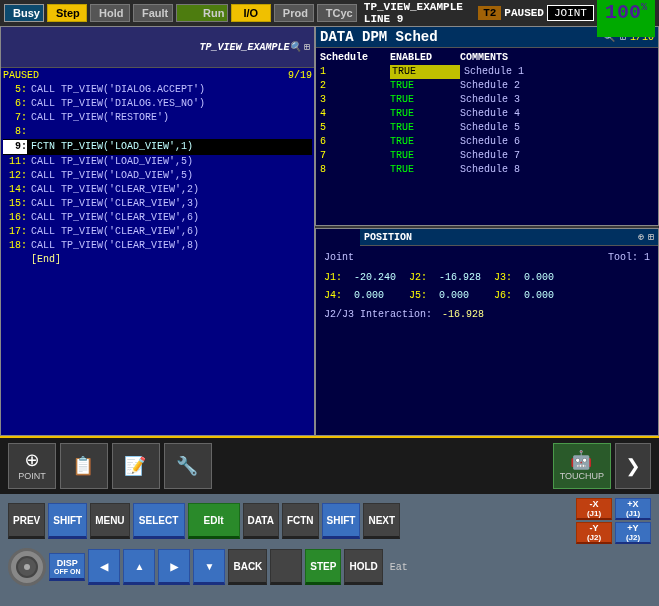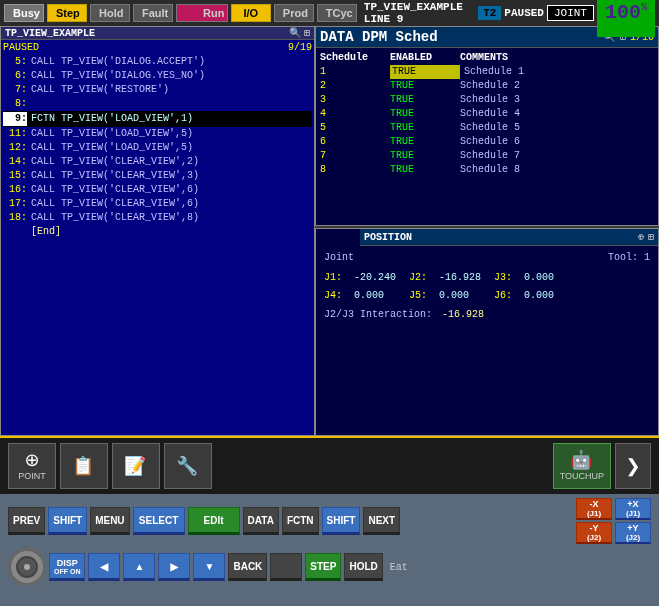--- a/index.html
+++ b/index.html
@@ -23,37 +23,37 @@
     }
     .status-btn {
       padding: 2px 8px;
       font-size: 11px;
       font-weight: bold;
       border: 1px solid #555;
       cursor: pointer;
       min-width: 40px;
       text-align: center;
     }
-    .btn-busy { background: #737373; color: #fff; border-color: #999; }
+    .btn-busy { background: #0c4a6e; color: #fff; border-color: #999; }
     .btn-step { background: #f0c000; color: #000; border-color: #c0a000; }
     .btn-hold { background: #555; color: #ccc; border-color: #777; }
     .btn-fault { background: #555; color: #ccc; border-color: #777; }
-    .btn-run { background: #be185d; color: #ccc; border-color: #777; padding-left: 26px; }
+    .btn-run { background: #4d7c0f; color: #ccc; border-color: #777; padding-left: 26px; }
     .btn-io { background: #f0c000; color: #000; border-color: #c0a000; }
     .btn-prod { background: #555; color: #ccc; border-color: #777; }
     .btn-tcyc { background: #555; color: #ccc; border-color: #777; }
 
     .tp-title {
       color: #fff;
       font-size: 11px;
       font-weight: bold;
       padding: 0 4px;
     }
     .t2-badge {
-      background: #0369a1;
+      background: #a16207;
       color: #000;
       font-weight: bold;
       padding: 1px 5px;
       font-size: 11px;
     }
     .paused-badge {
       color: #fff;
       font-weight: bold;
       font-size: 11px;
     }
@@ -91,24 +91,25 @@
     .left-panel {
       flex: 0 0 315px;
       background: #000080;
       border: 1px solid #888;
       display: flex;
       flex-direction: column;
     }
     .panel-title-bar {
       display: flex;
       align-items: center;
-      justify-content: space-between;
-      padding: 0 4px;
+      justify-content: flex-end;
+      padding: 14px 4px;
       background: #2a2a6a;
       border-bottom: 1px solid #555;
+      font-style: italic;
     }
     .panel-title {
       color: #fff;
       font-size: 10px;
       font-weight: bold;
     }
     .panel-icons {
       display: flex;
       gap: 2px;
     }
@@ -335,21 +336,21 @@
       align-items: center;
     }
     .key-btn {
       background: #d0d0d0;
       border: 1px solid #999;
       border-bottom: 3px solid #888;
       color: #000;
       font-size: 10px;
       font-weight: bold;
       cursor: pointer;
-      height: 28px;
+      height: 36px;
       min-width: 32px;
       display: flex;
       align-items: center;
       justify-content: center;
       padding: 0 4px;
     }
     .key-btn.blue {
       background: #3a70c0;
       color: #fff;
       border-color: #2a50a0;

